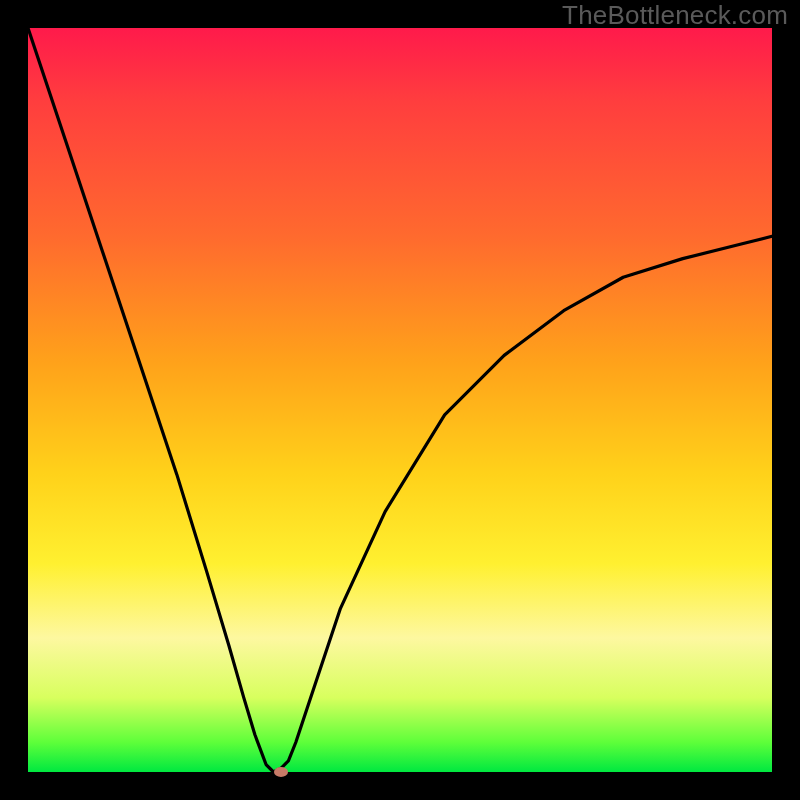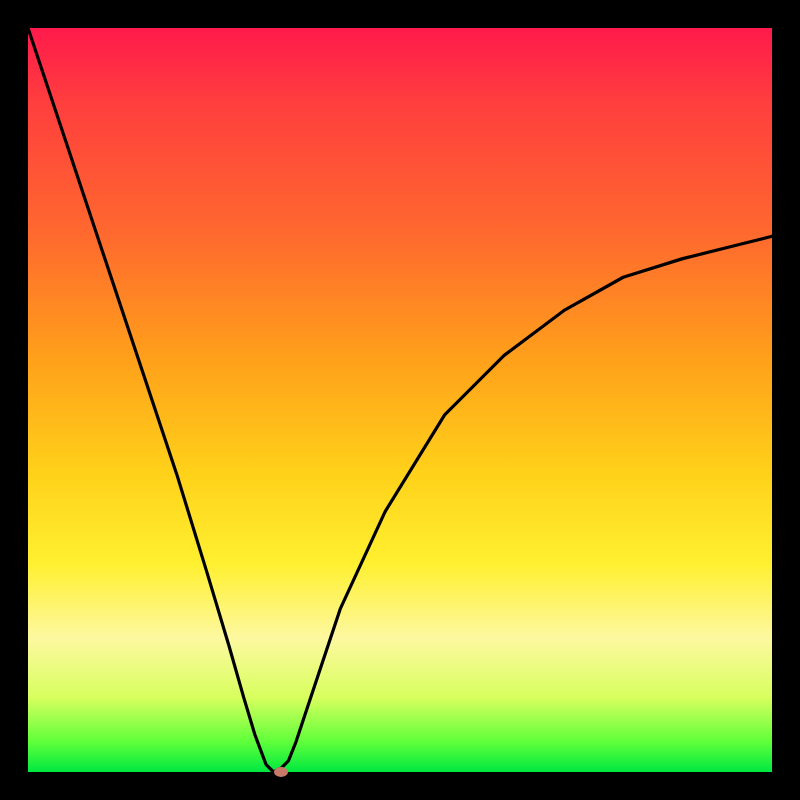--- a/index.html
+++ b/index.html
@@ -70,20 +70,21 @@
     border-radius: 50%;
     background: #c77a67; 
     transform: translate(-50%, -50%);
     z-index: 3;
   }
 </style>
 </head>
 <body>
 
 <div class="frame">
+  <div class="watermark">TheBottleneck.com</div>
 
   <div class="plot-outer">
     <div class="plot-inner">
       <svg class="curve" viewBox="0 0 744 744" preserveAspectRatio="none">
         <path id="curve-path" d="M0.00 0.00 L37.20 111.60 L74.40 223.20 L111.60 334.80 L148.80 446.40 L178.56 543.12 L200.88 617.52 L215.76 669.60 L226.92 706.80 L238.08 736.56 L245.52 744.00 L252.96 740.28 L260.40 732.84 L267.84 714.24 L282.72 669.60 L312.48 580.32 L357.12 483.60 L416.64 386.88 L476.16 327.36 L535.68 282.72 L595.20 249.24 L654.72 230.64 L714.24 215.76 L744.00 208.32" fill="none" stroke="#000" stroke-width="3.2" stroke-linecap="round" stroke-linejoin="round"></path>
       </svg>
       <div class="marker" id="marker" style="left: 252.96px; top: 744px;"></div>
     </div>
   </div>
 </div>

